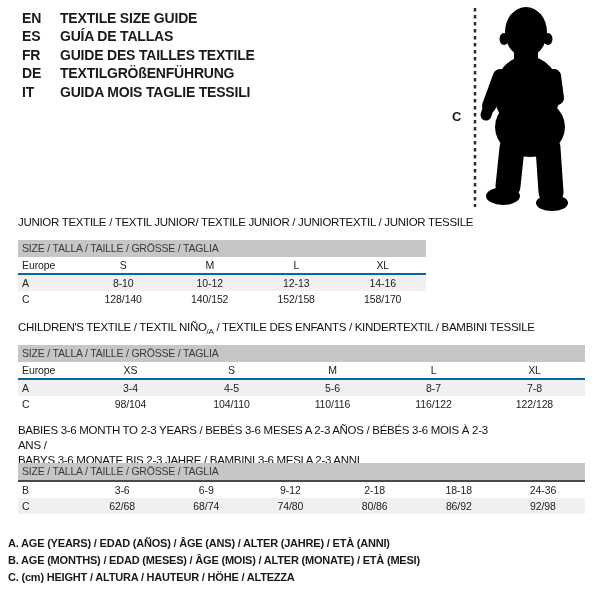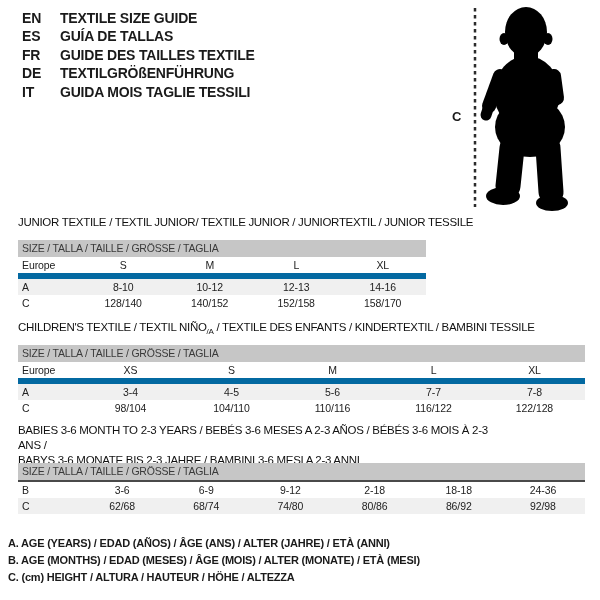--- a/index.html
+++ b/index.html
@@ -21,21 +21,21 @@
   .sec-title .subscript{font-size:8px;vertical-align:sub;}
   .sec-title.two-line{white-space:normal;line-height:15px;width:480px;}
   .size-table{position:absolute;left:18px;}
   .thead{
     background:#c6c6c6;color:#3a3a3a;height:17px;line-height:17px;
     padding-left:4px;font-size:10.5px;letter-spacing:-0.2px;
   }
   .thead.rule{border-bottom:2px solid #4a4a4a;}
   .trow{display:flex;height:16px;line-height:16px;font-size:10.5px;color:#222;letter-spacing:-0.1px;}
   .trow.shaded{background:#f0f0f0;}
-  .trow.rule{border-bottom:6px solid #0369a1;}
+  .trow.rule{border-bottom:2px solid #0369a1;}
   .tcell{flex:1;text-align:center;}
   .tcell.label{flex:0 0 58px;text-align:left;padding-left:4px;}
   #table-1{top:240px;width:408px;}
   #table-2{top:345px;width:567px;}
   #table-3{top:463px;width:567px;}
   
   .footnotes{position:absolute;left:8px;top:535px;font-weight:bold;font-size:11px;letter-spacing:-0.2px;}
   .footnote{line-height:17px;white-space:nowrap;}
 </style>
 </head>
@@ -124,21 +124,21 @@
       <div class="tcell">S</div>
       <div class="tcell">M</div>
       <div class="tcell">L</div>
       <div class="tcell">XL</div>
     </div>
     <div class="trow shaded">
       <div class="tcell label">A</div>
       <div class="tcell">3-4</div>
       <div class="tcell">4-5</div>
       <div class="tcell">5-6</div>
-      <div class="tcell">7-7</div>
+      <div class="tcell">8-7</div>
       <div class="tcell">7-8</div>
     </div>
     <div class="trow">
       <div class="tcell label">C</div>
       <div class="tcell">98/104</div>
       <div class="tcell">104/110</div>
       <div class="tcell">110/116</div>
       <div class="tcell">116/122</div>
       <div class="tcell">122/128</div>
     </div>

